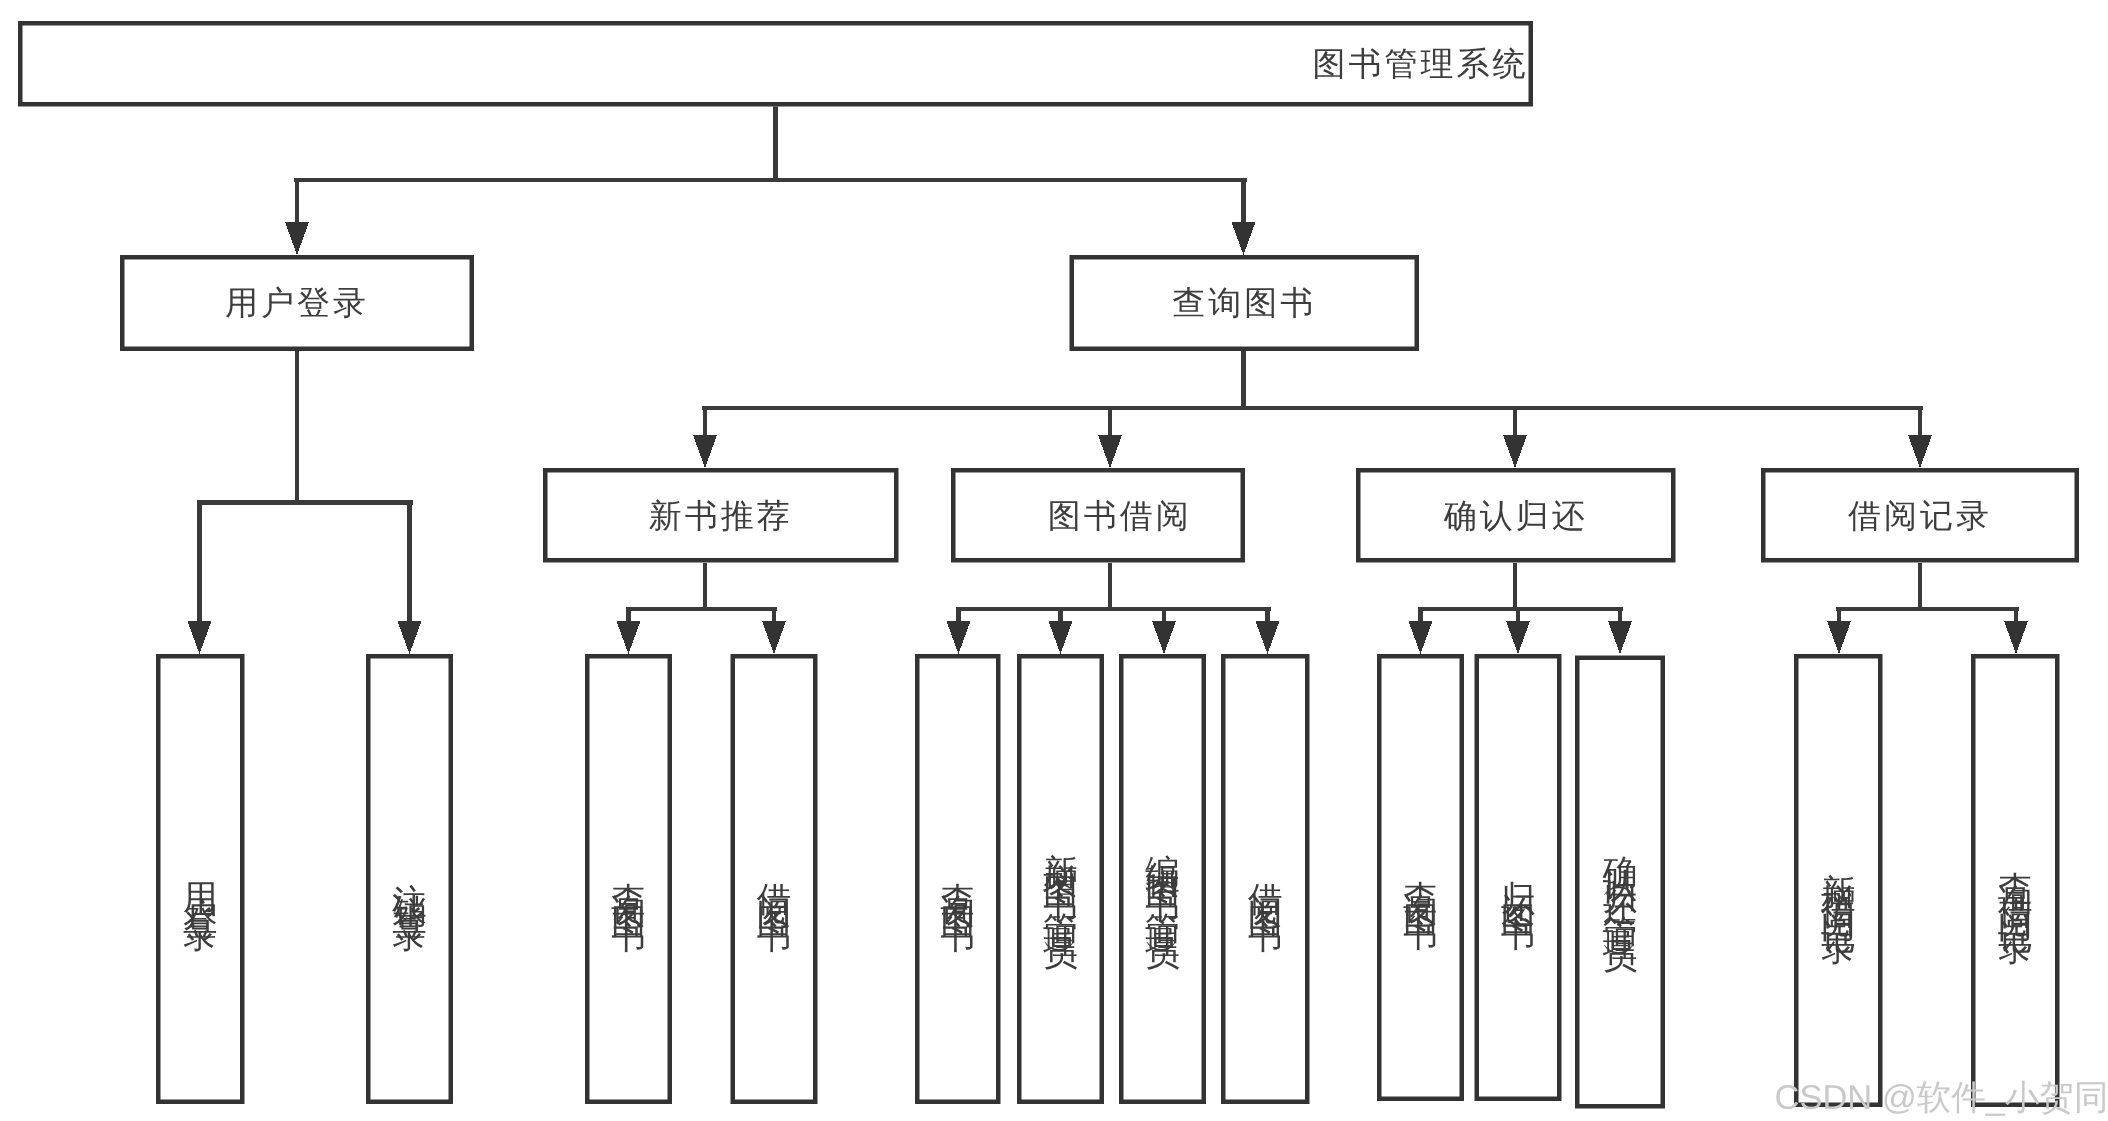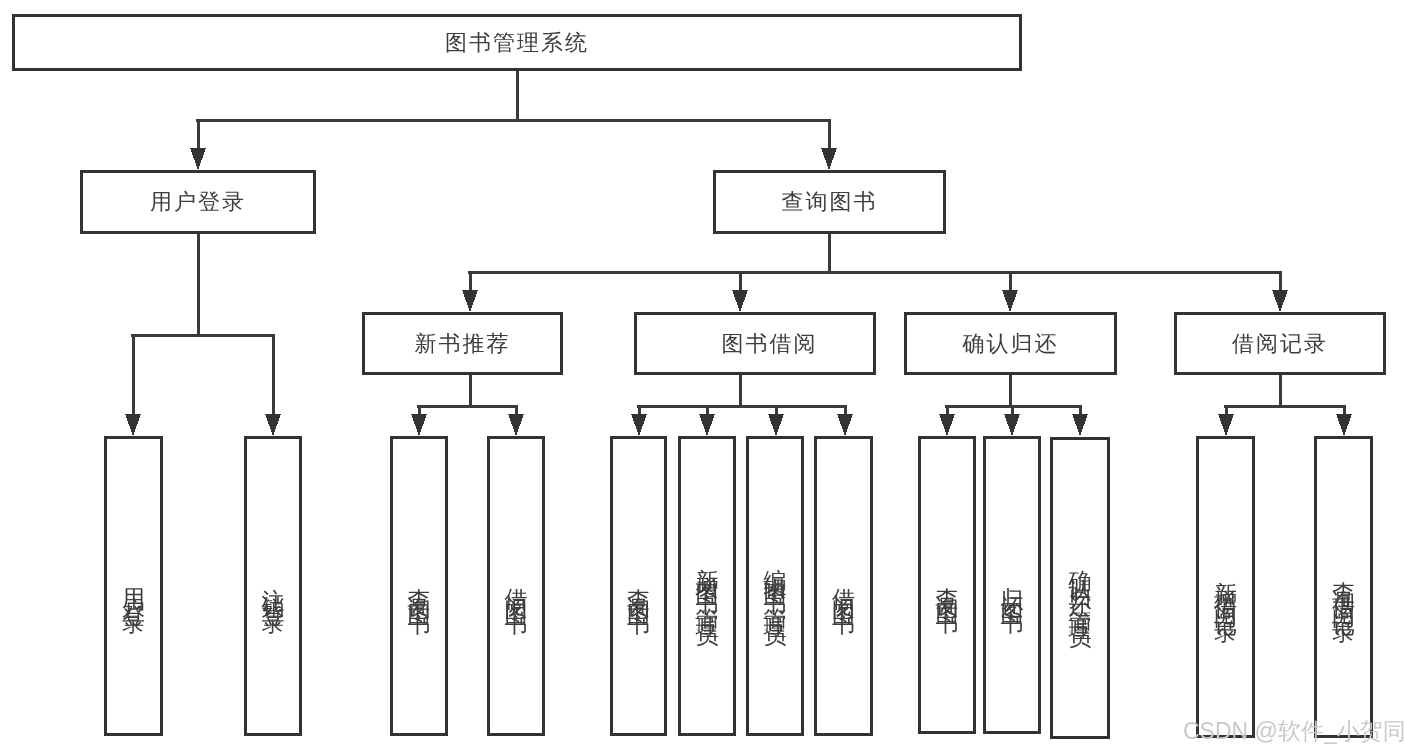--- a/index.html
+++ b/index.html
@@ -113,35 +113,35 @@
       <polygon points="1072,414 1088,414 1080,436" stroke="none"></polygon>
 
     <line x1="1280" y1="375" x2="1280" y2="407"></line>
     <line x1="1224" y1="406" x2="1346" y2="406"></line>
     <line x1="1226" y1="406" x2="1226" y2="416"></line>
       <polygon points="1218,414 1234,414 1226,436" stroke="none"></polygon>
     <line x1="1344" y1="406" x2="1344" y2="416"></line>
       <polygon points="1336,414 1352,414 1344,436" stroke="none"></polygon>
   </svg>
 
-  <div class="box hbox" style="left:12px;top:14px;width:1010px;height:57px;">
+  <div class="box hbox" style="left:12px;top:14px;width:1010px;height:57px;justify-content:flex-end;">
     <span>图书管理系统</span>
   </div>
 
   <div class="box hbox" style="left:80px;top:170px;width:236px;height:64px;">
     <span>用户登录</span>
   </div>
   <div class="box hbox" style="left:713px;top:170px;width:233px;height:64px;">
     <span>查询图书</span>
   </div>
 
-  <div class="box hbox" style="left:362px;top:312px;width:201px;height:63px;">
+  <div class="box hbox" style="left:362px;top:312px;width:237px;height:63px;">
     <span>新书推荐</span>
   </div>
-  <div class="box hbox" style="left:634px;top:312px;width:242px;height:63px;padding-left:29px;">
+  <div class="box hbox" style="left:634px;top:312px;width:196px;height:63px;padding-left:29px;">
     <span>图书借阅</span>
   </div>
   <div class="box hbox" style="left:904px;top:312px;width:213px;height:63px;">
     <span>确认归还</span>
   </div>
   <div class="box hbox" style="left:1174px;top:312px;width:212px;height:63px;">
     <span>借阅记录</span>
   </div>
 
   <div class="box leaf" style="left:104px;top:436px;width:59px;height:300px;">

